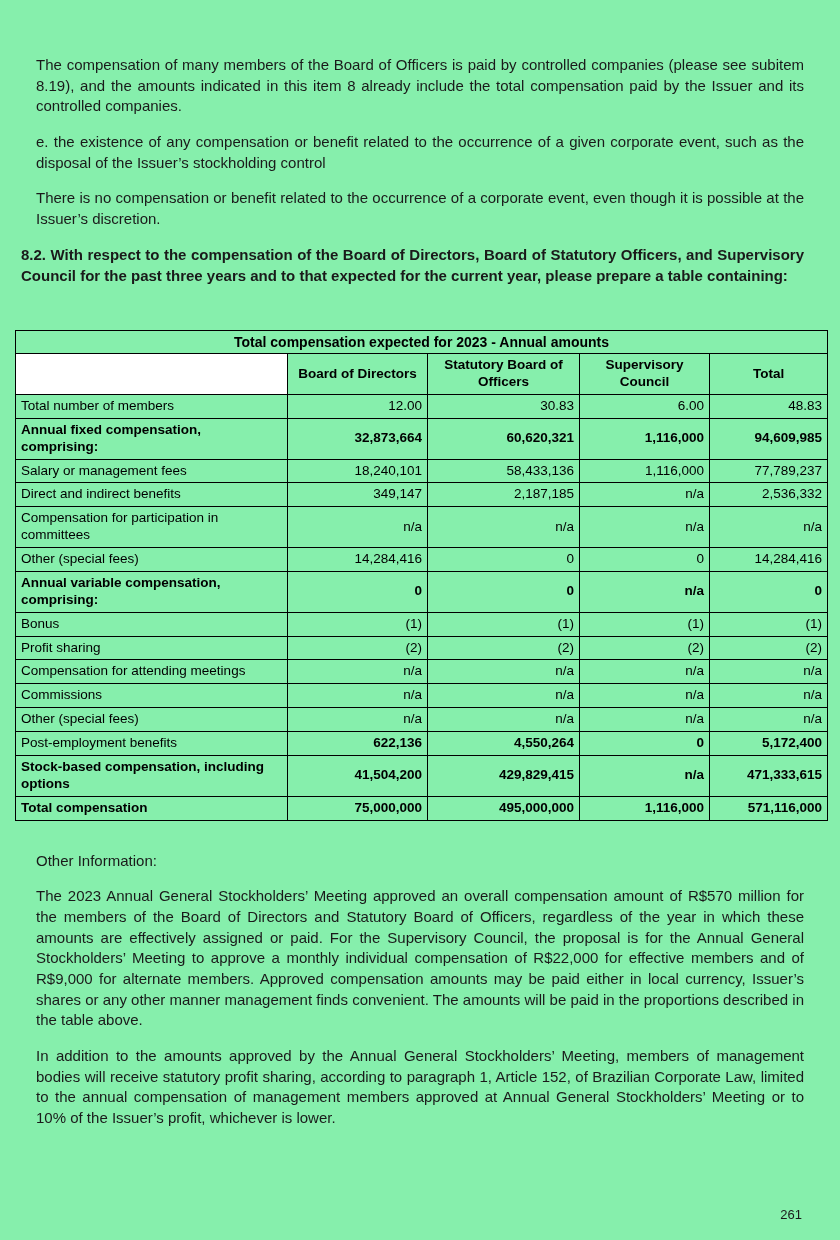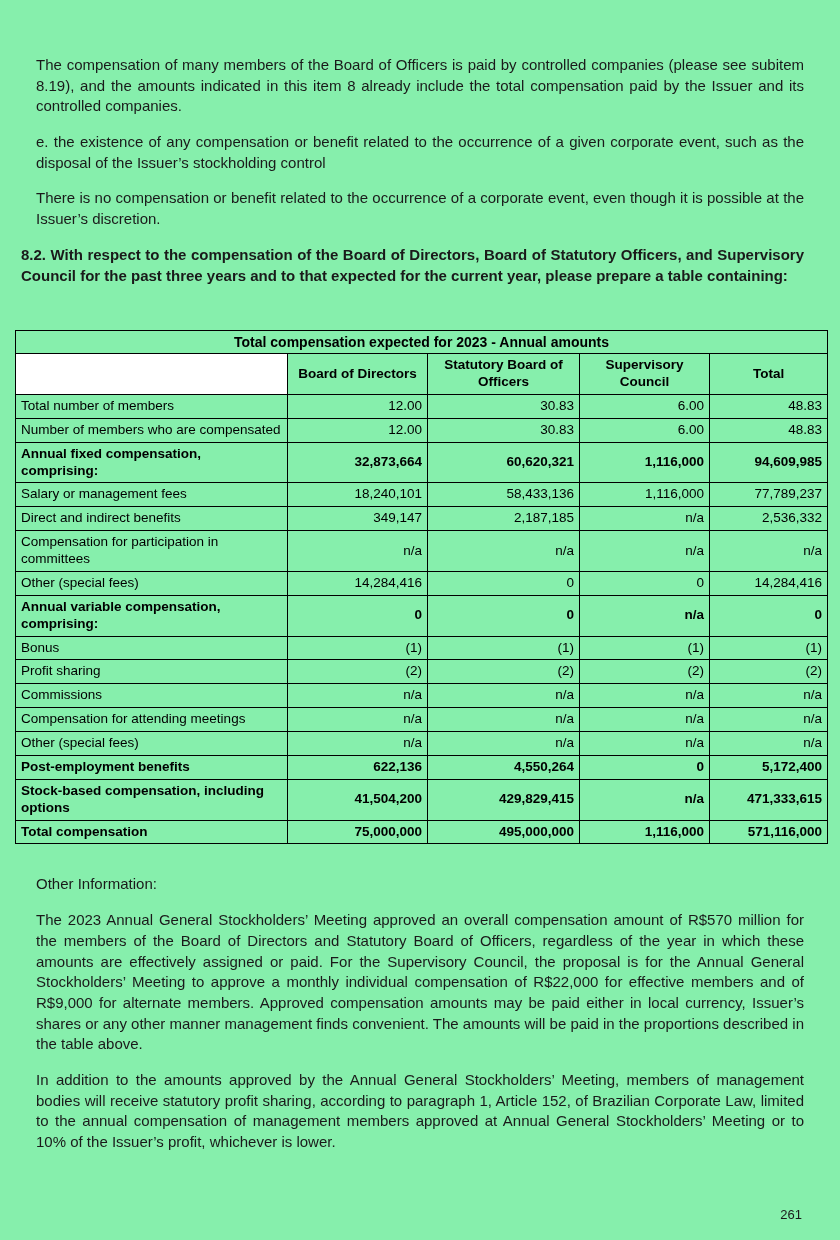--- a/index.html
+++ b/index.html
@@ -130,27 +130,20 @@
             </tr>
           </thead>
         <tbody>
             <tr>
               <td class="label-cell">Total number of members</td>
               <td class="num-cell">12.00</td>
               <td class="num-cell">30.83</td>
               <td class="num-cell">6.00</td>
               <td class="num-cell">48.83</td>
             </tr>
-            <tr>
-              <td class="label-cell">Number of members who are compensated</td>
-              <td class="num-cell">12.00</td>
-              <td class="num-cell">30.83</td>
-              <td class="num-cell">6.00</td>
-              <td class="num-cell">48.83</td>
-            </tr>
             <tr class="bold-row">
               <td class="label-cell" style="font-weight: bold;">Annual fixed compensation, comprising:</td>
               <td class="num-cell">32,873,664</td>
               <td class="num-cell">60,620,321</td>
               <td class="num-cell">1,116,000</td>
               <td class="num-cell">94,609,985</td>
             </tr>
             <tr>
               <td class="label-cell">Salary or management fees</td>
               <td class="num-cell">18,240,101</td>
@@ -194,42 +187,42 @@
               <td class="num-cell">(1)</td>
             </tr>
             <tr>
               <td class="label-cell">Profit sharing</td>
               <td class="num-cell">(2)</td>
               <td class="num-cell">(2)</td>
               <td class="num-cell">(2)</td>
               <td class="num-cell">(2)</td>
             </tr>
             <tr>
+              <td class="label-cell">Compensation for attending meetings</td>
+              <td class="num-cell">n/a</td>
+              <td class="num-cell">n/a</td>
+              <td class="num-cell">n/a</td>
+              <td class="num-cell">n/a</td>
+            </tr>
+            <tr>
               <td class="label-cell">Commissions</td>
               <td class="num-cell">n/a</td>
               <td class="num-cell">n/a</td>
               <td class="num-cell">n/a</td>
               <td class="num-cell">n/a</td>
             </tr>
             <tr>
-              <td class="label-cell">Compensation for attending meetings</td>
-              <td class="num-cell">n/a</td>
-              <td class="num-cell">n/a</td>
-              <td class="num-cell">n/a</td>
-              <td class="num-cell">n/a</td>
-            </tr>
-            <tr>
               <td class="label-cell">Other (special fees)</td>
               <td class="num-cell">n/a</td>
               <td class="num-cell">n/a</td>
               <td class="num-cell">n/a</td>
               <td class="num-cell">n/a</td>
             </tr>
             <tr class="bold-row">
-              <td class="label-cell" style="font-weight: bold;">Post-employment benefits</td>
+              <td class="label-cell" style="font-weight: normal;">Post-employment benefits</td>
               <td class="num-cell">622,136</td>
               <td class="num-cell">4,550,264</td>
               <td class="num-cell">0</td>
               <td class="num-cell">5,172,400</td>
             </tr>
             <tr class="bold-row">
               <td class="label-cell" style="font-weight: bold;">Stock-based compensation, including options</td>
               <td class="num-cell">41,504,200</td>
               <td class="num-cell">429,829,415</td>
               <td class="num-cell">n/a</td>

